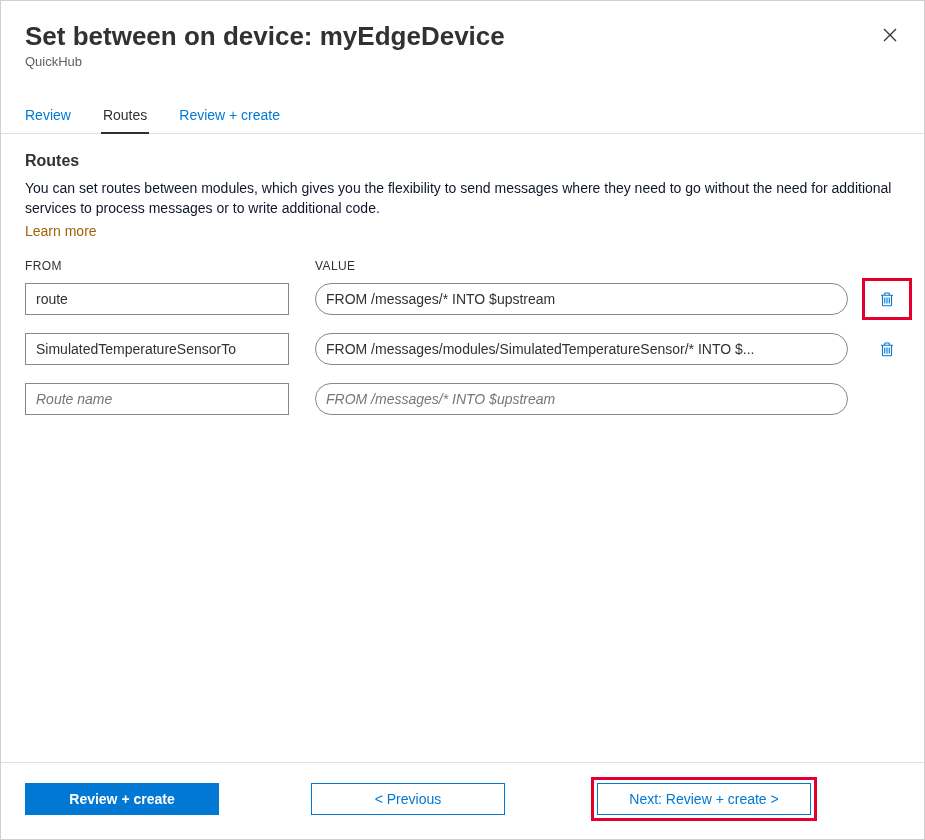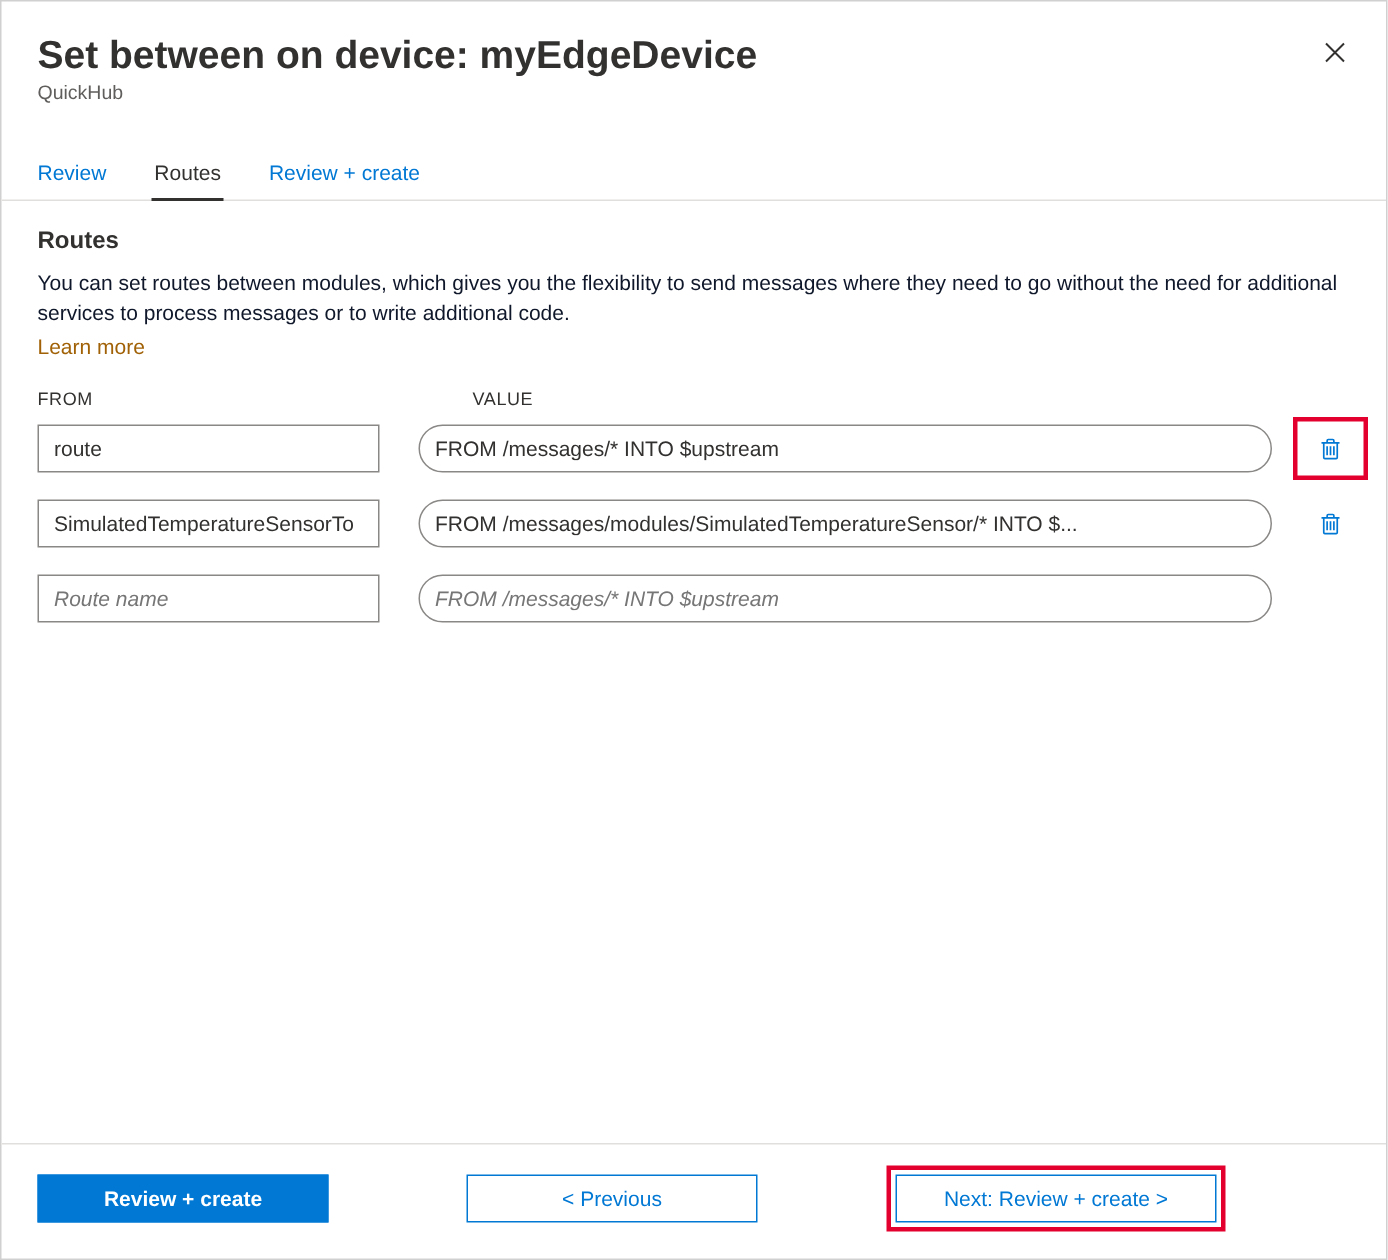--- a/index.html
+++ b/index.html
@@ -109,21 +109,21 @@
     .input {
       border: 1px solid #8a8886;
       font-size: 14px;
       padding: 7px 10px;
       outline: none;
       font-family: inherit;
       color: #323130;
       background: #fff;
     }
     .input::placeholder { color: #767676; font-style: italic; }
-    .input.name { width: 228px; }
+    .input.name { width: 264px; }
     .input.value { flex: 1; text-overflow: ellipsis; border-radius: 16px; }
     .delete-btn {
       width: 26px;
       cursor: pointer;
       display: flex;
       justify-content: center;
       align-items: center;
     }
     .delete-btn svg { fill: #0078d4; width: 18px; height: 18px; }
     .delete-spacer { width: 26px; }

